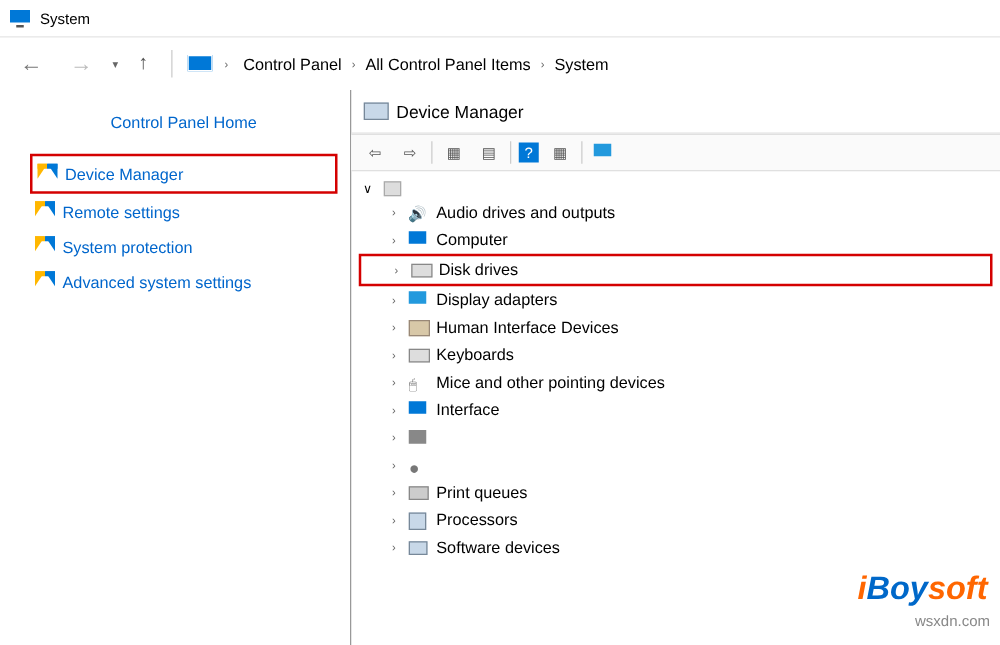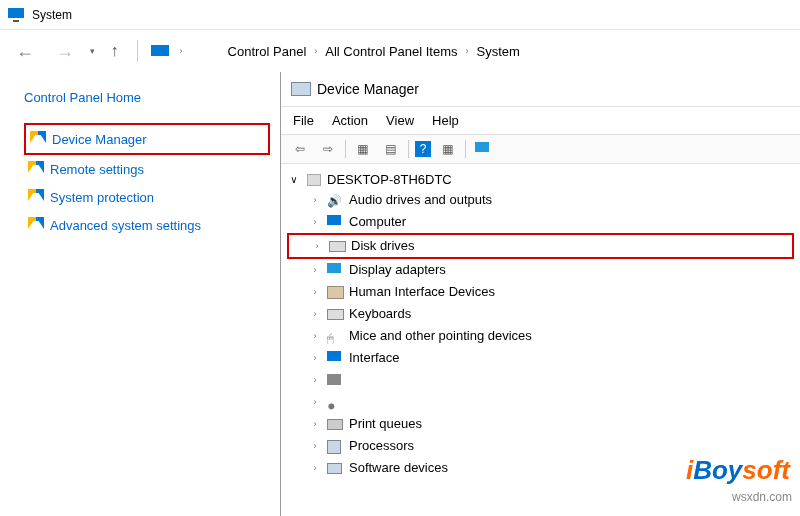--- a/index.html
+++ b/index.html
@@ -10,29 +10,29 @@
 .monitor-icon::before { content: ""; position: absolute; top: 0; left: 0; width: 16px; height: 10px; background: #0078d7; }
 .monitor-icon::after { content: ""; position: absolute; bottom: 0; left: 5px; width: 6px; height: 2px; background: #555; }
 .title-text { margin-left: 8px; font-size: 12px; }
 
 .navrow { display: flex; align-items: center; height: 42px; padding: 0 10px; gap: 10px; }
 .nav-arrow { font-size: 18px; color: #777; padding: 2px 6px; }
 .nav-arrow.disabled { color: #bbb; }
 .chev-down { font-size: 9px; color: #666; }
 .up-arrow { font-size: 16px; color: #555; padding: 2px 6px; }
 .sep { width: 1px; height: 22px; background: #ccc; margin: 0 2px; }
-.breadcrumb { display: flex; align-items: center; gap: 6px; margin-left: 33px; }
+.breadcrumb { display: flex; align-items: center; gap: 6px; }
 .crumb { font-size: 13px; color: #000; padding: 2px 2px; }
 .crumb-sep { font-size: 9px; color: #666; }
 .mini-monitor { display: inline-block; width: 18px; height: 14px; position: relative; margin-right: 2px; }
 .mini-monitor::before { content:""; position:absolute; top:0; left:0; width:18px; height:11px; background:#0078d7; border:1px solid #fff; }
 
 .main { display: flex; height: calc(516px - 72px); }
 
-.sidebar { width: 280px; padding: 18px 10px 10px 24px; }
+.sidebar { width: 280px; padding: 18px 10px 10px 24px; text-align: center; }
 .cphome { color: #0066cc; font-size: 13px; margin-bottom: 18px; }
 .task { display: flex; align-items: center; gap: 6px; padding: 6px 4px; color: #0066cc; font-size: 13px; }
 .shield { width: 16px; height: 16px; position: relative; }
 .shield::before { content:""; position:absolute; top:0; left:0; width:0; height:0; border-left:8px solid #ffb700; border-right:8px solid #0078d7; border-bottom:12px solid transparent; }
 .shield::after { content:""; position:absolute; top:0; left:0; width:16px; height:4px; background: linear-gradient(90deg,#ffb700 50%,#0078d7 50%); }
 .highlight-red { border: 2px solid #d40000; }
 
 .devmgr { flex: 1; border-left: 1px solid #999; display: flex; flex-direction: column; }
 .dm-title { display: flex; align-items: center; gap: 8px; padding: 8px 10px; border-bottom: 1px solid #e0e0e0; }
 .dm-title-icon { width: 18px; height: 18px; position: relative; }
@@ -116,46 +116,39 @@
       <span class="shield"></span>
       <span>Advanced system settings</span>
     </div>
   </div>
 
   <div class="devmgr">
     <div class="dm-title">
       <span class="dm-title-icon"></span>
       <span class="dm-title-text">Device Manager</span>
     </div>
-    <div class="dm-menu">
-      <span>File</span>
-      <span>Action</span>
-      <span>View</span>
-      <span>Help</span>
-    </div>
     <div class="dm-toolbar">
       <span class="tb-btn">⇦</span>
       <span class="tb-btn">⇨</span>
       <span class="tb-divider"></span>
       <span class="tb-btn">▦</span>
       <span class="tb-btn">▤</span>
       <span class="tb-divider"></span>
       <span class="tb-btn blue">?</span>
       <span class="tb-btn">▦</span>
       <span class="tb-divider"></span>
       <span class="tb-btn">
           <span class="dev-icon i-display"></span>
         </span>
     </div>
 
     <div class="tree">
       <div class="tree-root">
         <span class="expand">∨</span>
         <span class="root-icon"></span>
-        <span>DESKTOP-8TH6DTC</span>
       </div>
       <div class="tree-item">
           <span class="expand">›</span>
           <span class="dev-icon i-audio"></span>
           <span>Audio drives and outputs</span>
         </div>
       <div class="tree-item">
           <span class="expand">›</span>
           <span class="dev-icon i-computer"></span>
           <span>Computer</span>

